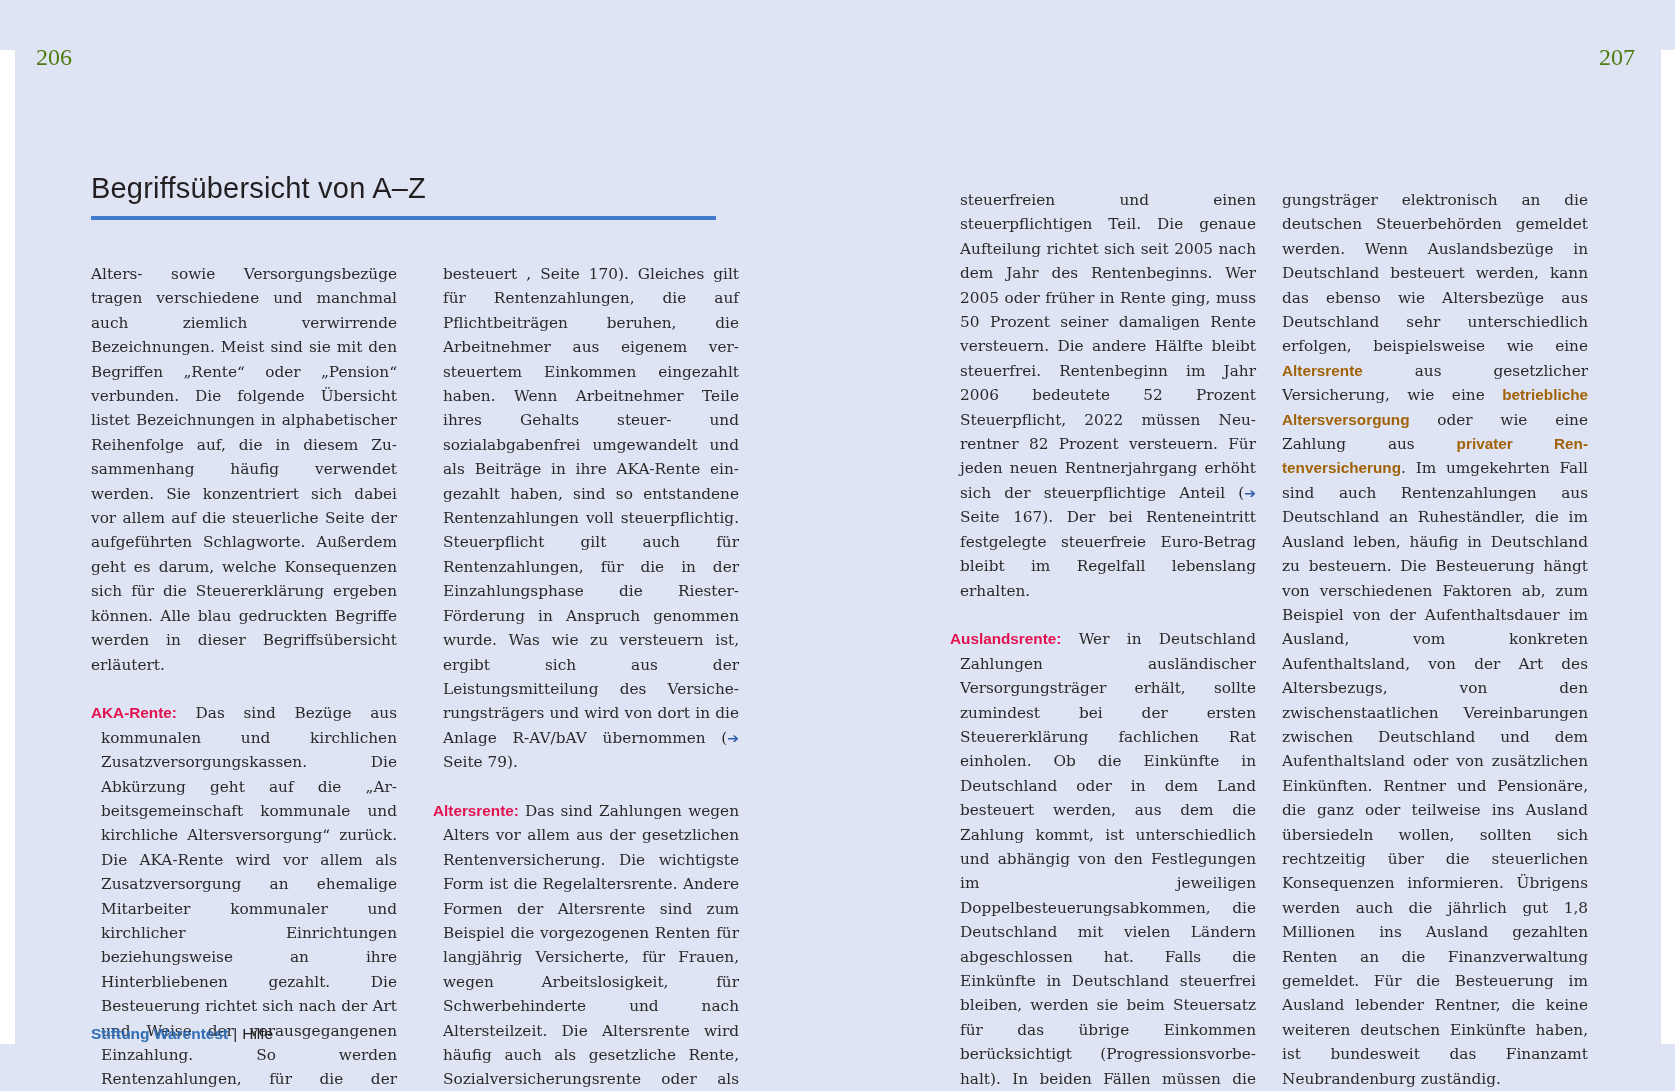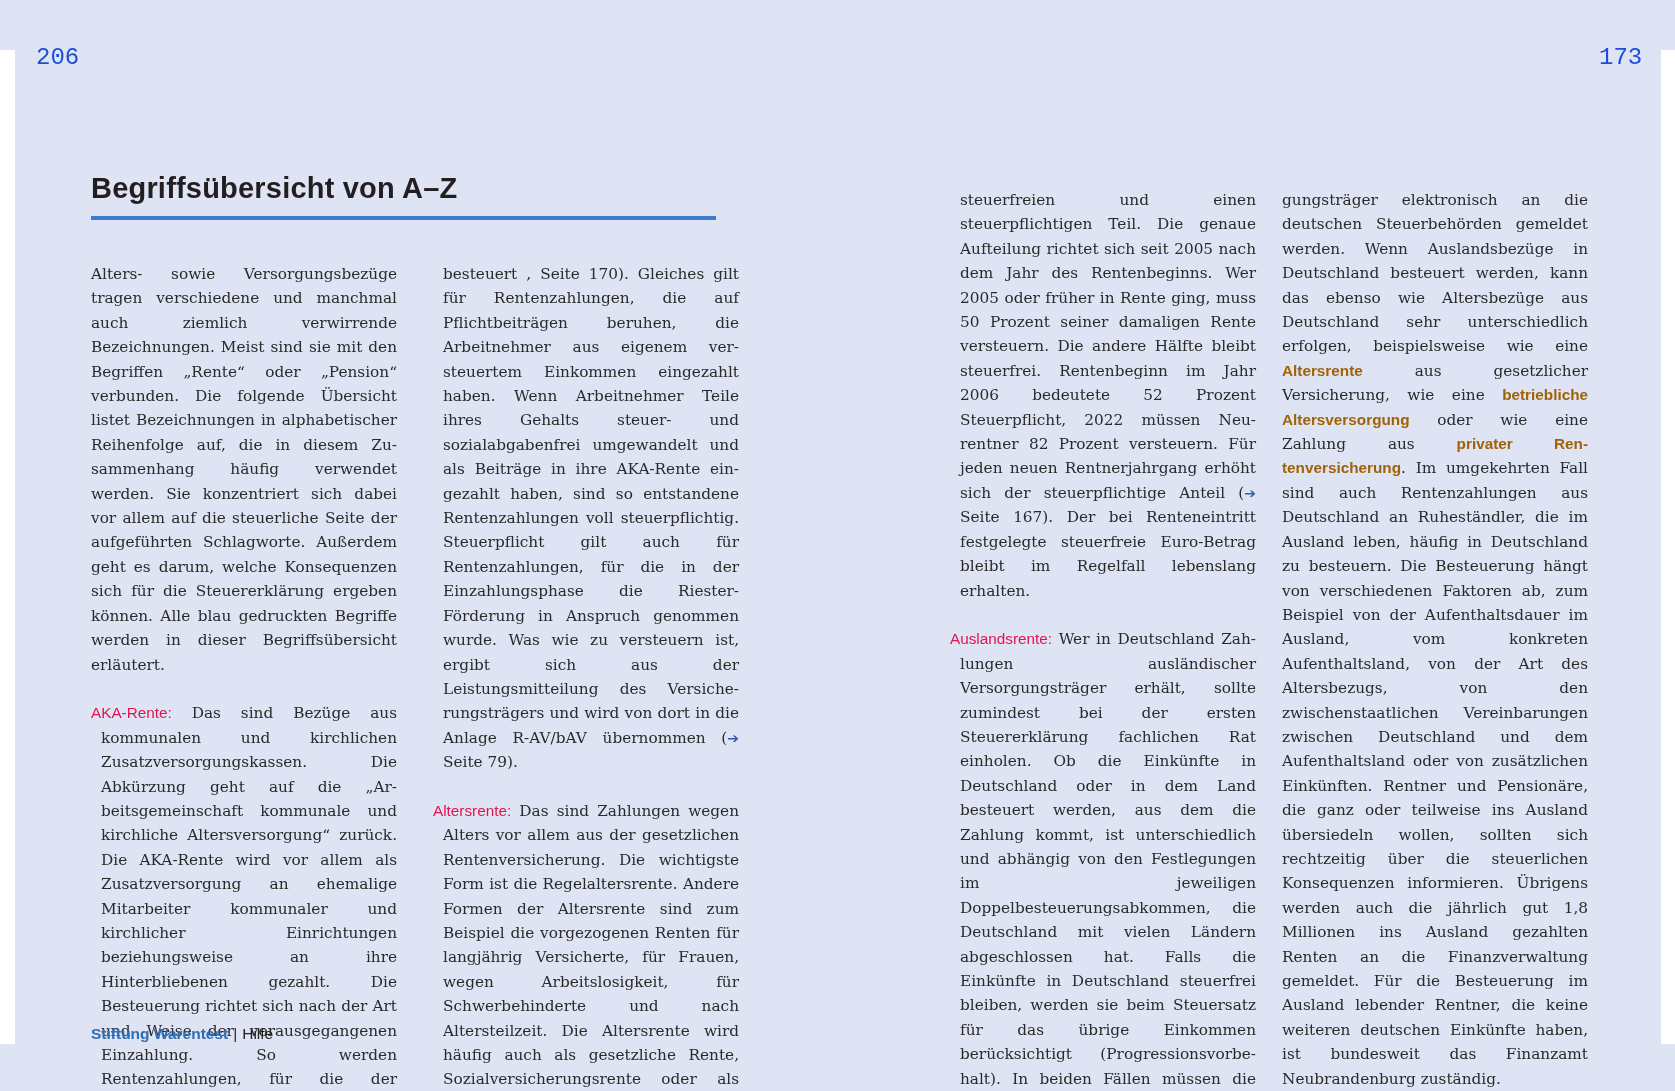--- a/index.html
+++ b/index.html
@@ -6,41 +6,41 @@
   body {
     width:1675px; height:1091px; position:relative; overflow:hidden;
     background:#dfe4f4;
     font-family:"DejaVu Serif", "Liberation Serif", serif;
     color:#2a2a2a;
   }
   .edge { position:absolute; background:#ffffff; }
   .edge.left { left:0; top:50px; width:15px; height:994px; }
   .edge.right { left:1661px; top:50px; width:14px; height:994px; }
   .pagenum {
-    position:absolute; top:44px; font-family:Liberation Mono, monospace;
-    font-size:24px; color:#1d4ed8;
+    position:absolute; top:44px; font-family:Liberation Serif, serif;
+    font-size:24px; color:#4d7c0f;
   }
   .pagenum.l { left:36px; }
   .pagenum.r { left:1599px; }
   .title {
     position:absolute; left:91px; top:172px; margin:0;
-    font-family:"Liberation Sans", sans-serif; font-weight:bold;
+    font-family:"Liberation Sans", sans-serif; font-weight:normal;
     font-size:29px; color:#231f20; letter-spacing:0.2px;
   }
   .title-rule { position:absolute; left:91px; top:216px; width:625px; height:4px; background:#3f7ccb; }
   .col {
     position:absolute; width:306px;
     font-size:15.3px; line-height:24.4px; text-align:justify;
     hyphens:manual;
   }
   .col p { margin:0; }
   .col p + p { margin-top:24.4px; }
   .entry { padding-left:10px; text-indent:-10px; }
   .term-red {
-    font-family:"Liberation Sans", sans-serif; font-weight:normal; color:#e2134f;
+    font-family:"Liberation Sans", sans-serif; font-weight:bold; color:#e2134f;
   }
   .term-blue {
     font-family:"Liberation Sans", sans-serif; font-weight:bold; color:#a16207;
   }
   .arrow { color:#2f5fa8; font-family:"DejaVu Sans", sans-serif; font-weight:bold; font-size:14px; }
   .c1 { left:91px; top:262px; }
   .c2 { left:433px; top:262px; }
   .c3 { left:950px; top:188px; }
   .c4 { left:1282px; top:188px; }
   .footer {
@@ -50,21 +50,21 @@
   .footer .sep { color:#231f20; margin:0 5px; }
   .footer .section { color:#231f20; }
 </style>
 </head>
 <body>
 
 <div class="edge left"></div>
 <div class="edge right"></div>
 
 <div class="pagenum l">206</div>
-<div class="pagenum r">173</div>
+<div class="pagenum r">207</div>
 
 <h1 class="title">Begriffsübersicht von A–Z</h1>
 <div class="title-rule"></div>
 
 <div class="col c1">
   <p>Alters- sowie Versorgungsbezüge tragen verschiedene und manchmal auch ziem­lich verwirrende Bezeichnungen. Meist sind sie mit den Begriffen „Rente“ oder „Pension“ verbunden. Die folgende Über­sicht listet Bezeichnungen in alphabeti­scher Reihenfolge auf, die in diesem Zu­sammenhang häufig verwendet werden. Sie konzentriert sich dabei vor allem auf die steuerliche Seite der aufgeführten Schlagworte. Außerdem geht es darum, welche Konsequenzen sich für die Steuer­erklärung ergeben können. Alle blau ge­druckten Begriffe werden in dieser Be­griffsübersicht erläutert.</p>
   <p class="entry"><span class="term-red">AKA-Rente:</span><span> Das sind Bezüge aus kommu­nalen und kirchlichen Zusatzversorgungs­kassen. Die Abkürzung geht auf die „Ar­beitsgemeinschaft kommunale und kirch­liche Altersversorgung“ zurück. Die AKA-Rente wird vor allem als Zusatzversorgung an ehemalige Mitarbeiter kommunaler und kirchlicher Einrichtungen beziehungs­weise an ihre Hinterbliebenen gezahlt. Die Besteuerung richtet sich nach der Art und Weise der vorausgegangenen Einzahlung. So werden Rentenzahlungen, für die der Arbeitgeber pauschal besteuerte Leistun­gen eingezahlt hat, mit dem Ertragsanteil</span></p>
 </div>
 
 <div class="col c2">

